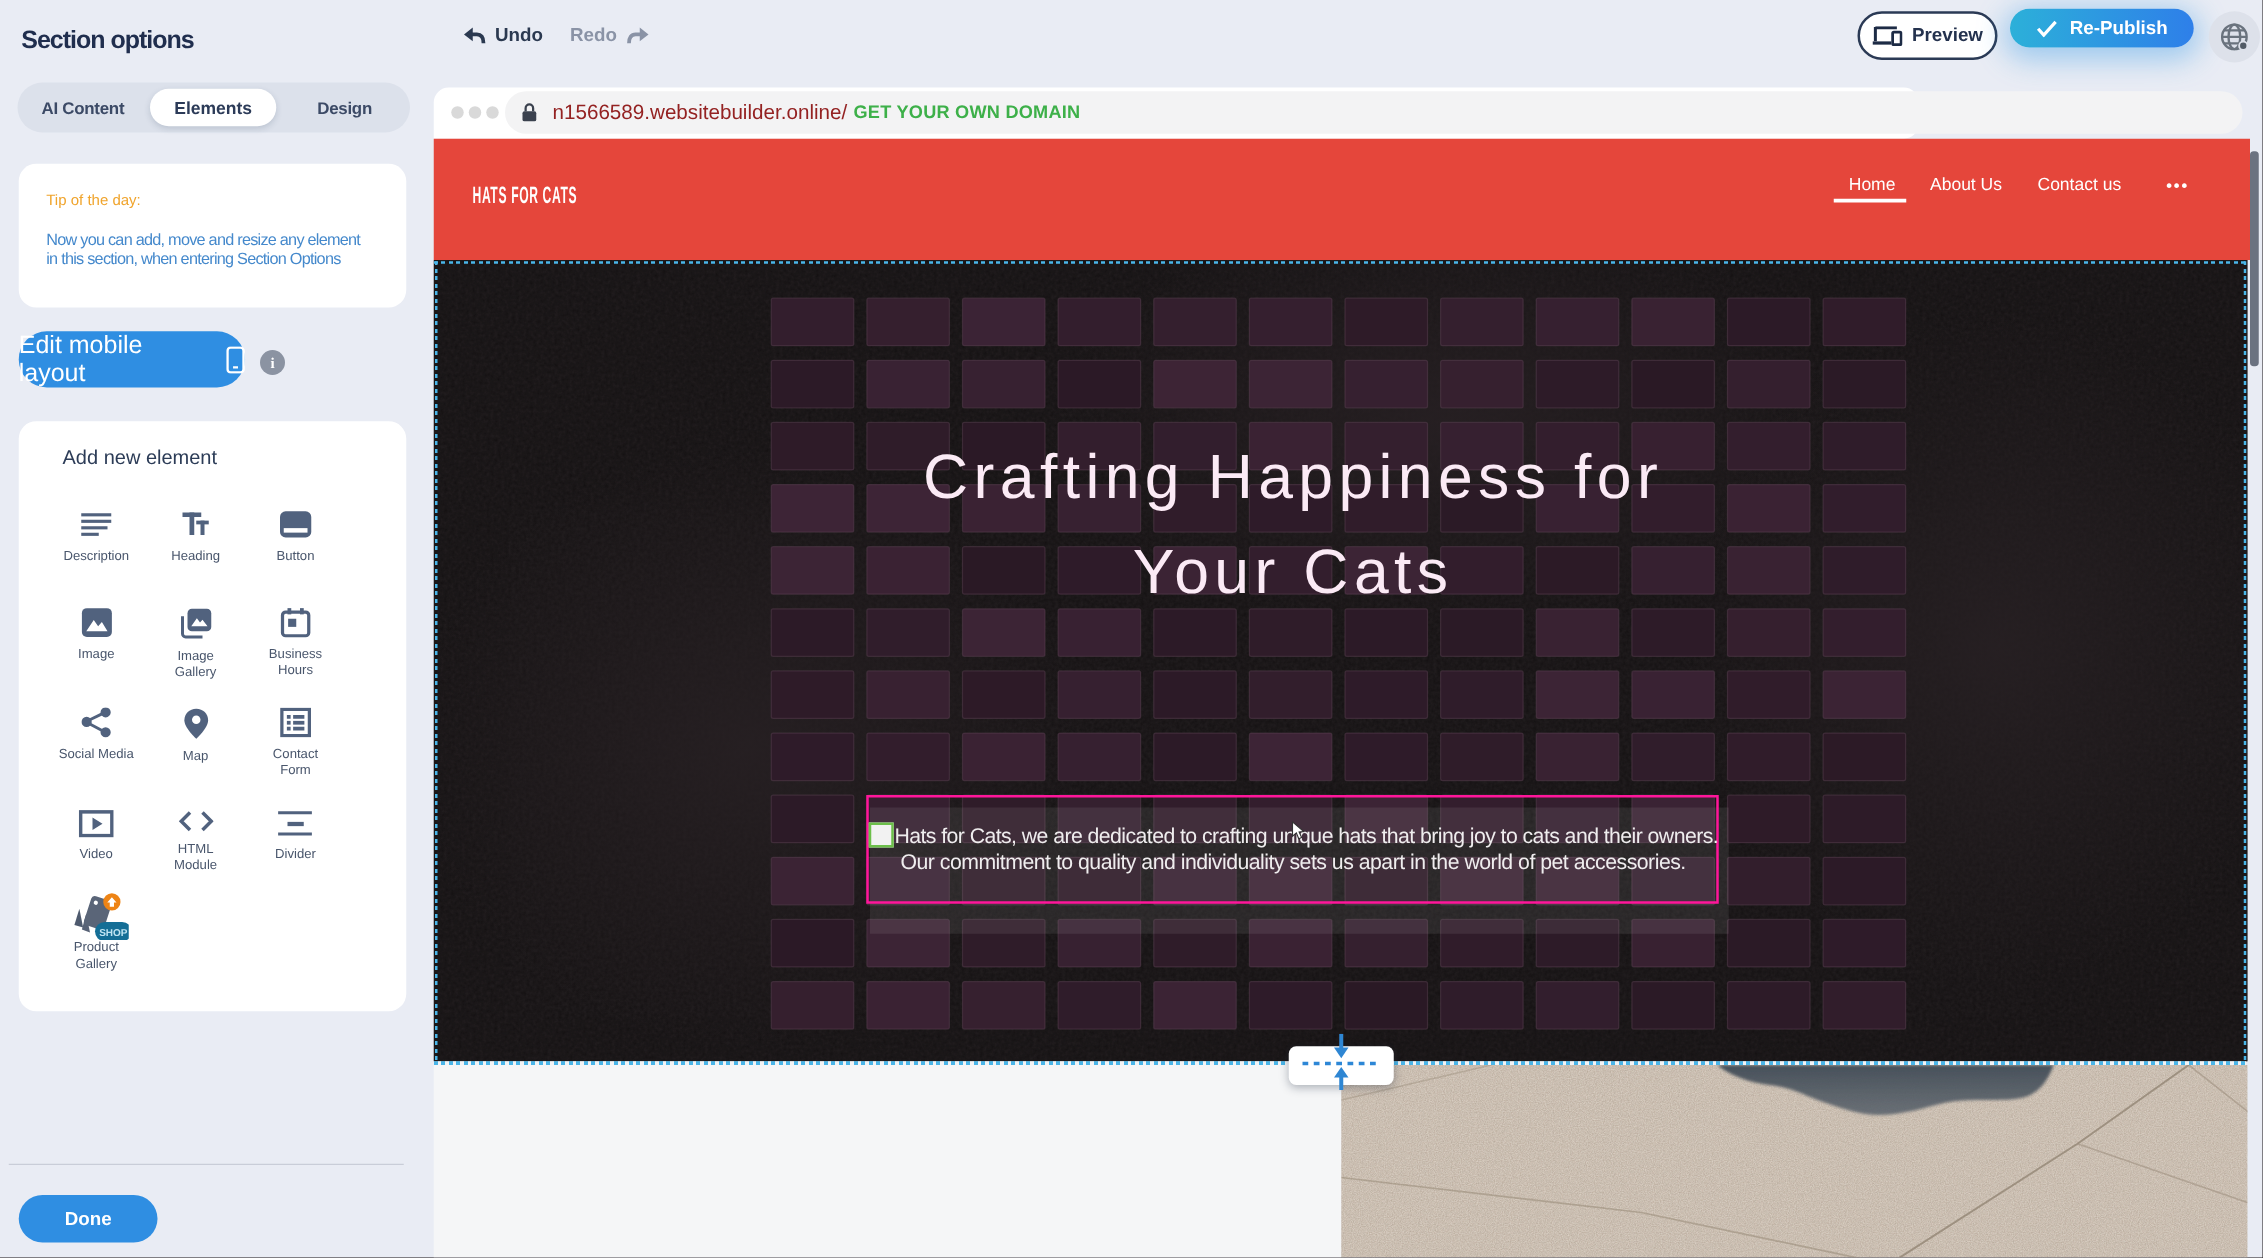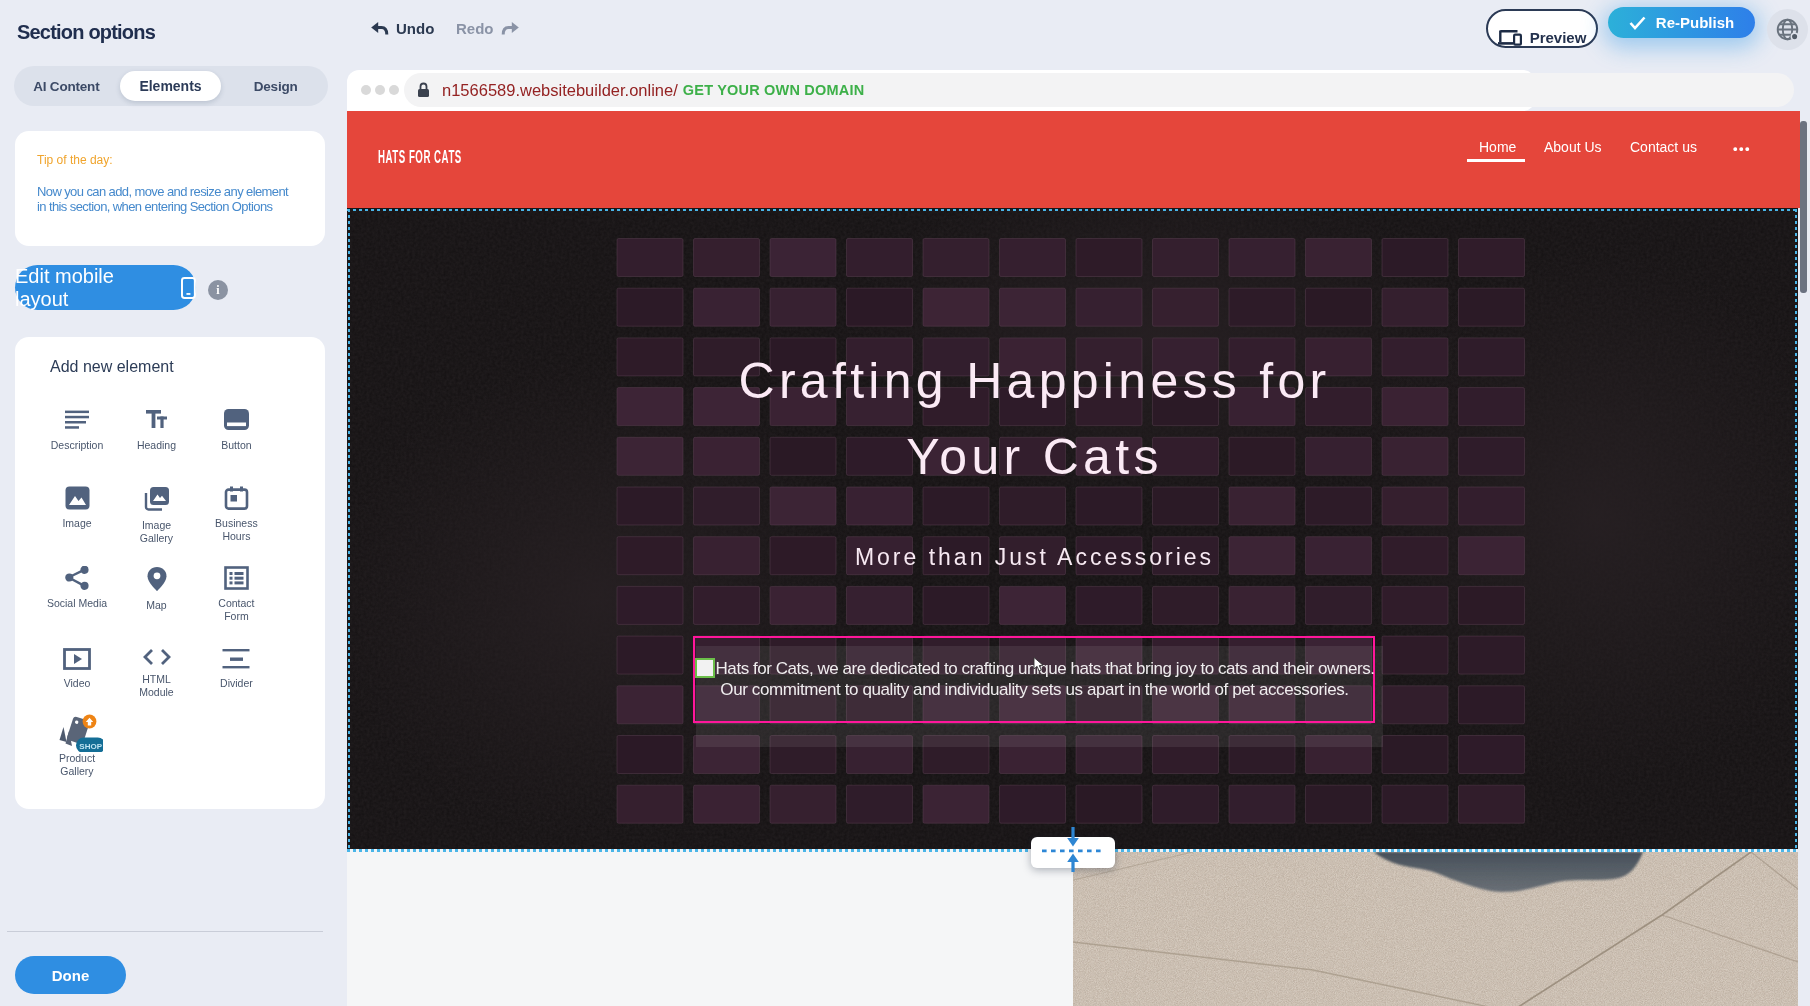--- a/index.html
+++ b/index.html
@@ -4,21 +4,21 @@
 <style>
   * { margin:0; padding:0; box-sizing:border-box; }
   html,body { width:1810px; height:1006px; overflow:hidden; }
   body { font-family:"Liberation Sans", sans-serif; background:#e9ecf4; position:relative; }
   .abs { position:absolute; }
 
   
   .sec-title { left:17px; top:21px; font-size:20px; font-weight:bold; color:#202e4e; letter-spacing:-0.8px; }
   .undo-grp { left:370px; top:20px; display:flex; align-items:center; gap:7px; color:#2b3950; font-weight:bold; font-size:15px; }
   .redo-grp { left:456px; top:20px; display:flex; align-items:center; gap:7px; color:#8a93a6; font-weight:bold; font-size:15px; }
-  .btn-preview { left:1486px; top:9px; width:112px; height:39px; background:#fff; border:2px solid #2b3a55; border-radius:20px; display:flex; align-items:flex-end; justify-content:center; gap:8px; color:#24324e; font-weight:bold; font-size:15px; }
+  .btn-preview { left:1486px; top:9px; width:112px; height:39px; background:#fff; border:2px solid #2b3a55; border-radius:20px; display:flex; align-items:center; justify-content:center; gap:8px; color:#24324e; font-weight:bold; font-size:15px; }
   .btn-republish { left:1608px; top:7px; width:147px; height:31px; border-radius:22px; background:linear-gradient(90deg,#2cb0d9,#2e7fe9); box-shadow:0 5px 22px 5px rgba(46,150,230,0.4); display:flex; align-items:center; justify-content:center; gap:10px; color:#fff; font-weight:bold; font-size:15px; }
   .btn-globe { left:1767px; top:9px; width:41px; height:41px; border-radius:50%; background:#dde1ea; display:flex; align-items:center; justify-content:center; }
 
   
   .tabs { left:14px; top:66px; width:314px; height:40px; background:#dce1eb; border-radius:20px; display:flex; align-items:center; }
   .tab { flex:1; text-align:center; font-size:13.5px; font-weight:bold; color:#3c4a66; letter-spacing:-0.2px; }
   .tab-pill { position:absolute; left:106px; top:5px; width:101px; height:30px; background:#fff; border-radius:15px; box-shadow:0 2px 5px rgba(40,60,90,0.18); display:flex; align-items:center; justify-content:center; font-size:14px; font-weight:bold; color:#2c3b58; }
   .tip-card { left:15px; top:131px; width:310px; height:115px; background:#fff; border-radius:14px; }
   .tip-title { position:absolute; left:22px; top:22px; color:#f0a42c; font-weight:normal; font-size:12px; }
   .tip-body { position:absolute; left:22px; top:53px; width:262px; color:#4589cc; font-size:13px; line-height:15.2px; letter-spacing:-0.6px; }
@@ -435,21 +435,20 @@
       <rect x="576.0" y="577.2" width="66" height="38" rx="1.5" fill="#3b2334" stroke="#5d4254" stroke-opacity="0.45" stroke-width="1"></rect>
       <rect x="652.5" y="577.2" width="66" height="38" rx="1.5" fill="#2e1b29" stroke="#5d4254" stroke-opacity="0.45" stroke-width="1"></rect>
       <rect x="729.0" y="577.2" width="66" height="38" rx="1.5" fill="#2a1925" stroke="#5d4254" stroke-opacity="0.45" stroke-width="1"></rect>
       <rect x="805.5" y="577.2" width="66" height="38" rx="1.5" fill="#2f1c2a" stroke="#5d4254" stroke-opacity="0.45" stroke-width="1"></rect>
       <rect x="882.0" y="577.2" width="66" height="38" rx="1.5" fill="#321e2d" stroke="#5d4254" stroke-opacity="0.45" stroke-width="1"></rect>
       <rect x="958.5" y="577.2" width="66" height="38" rx="1.5" fill="#2b1a26" stroke="#5d4254" stroke-opacity="0.45" stroke-width="1"></rect>
       <rect x="1035.0" y="577.2" width="66" height="38" rx="1.5" fill="#2d1b28" stroke="#5d4254" stroke-opacity="0.45" stroke-width="1"></rect>
       <rect x="1111.5" y="577.2" width="66" height="38" rx="1.5" fill="#311d2b" stroke="#5d4254" stroke-opacity="0.45" stroke-width="1"></rect>
     </svg>
     <div class="abs h1a" style="top:135px;left:-38px">Crafting Happiness for<br>Your Cats</div>
-    <div class="abs h2a" style="top:336px;left:-38px">More than Just Accessories</div>
   </div>
   <div class="abs textov"></div>
   <div class="abs pinkbox"></div>
 
   <div class="abs ptext"><span class="gh"></span><span class="l1">Hats for Cats, we are dedicated to crafting unique hats that bring joy to cats and their owners.</span><br><span class="l2">Our commitment to quality and individuality sets us apart in the world of pet accessories.</span></div>
   <div class="abs dash-h" style="left:347px;top:209px;width:1450px"></div>
   <div class="abs dash-hw" style="left:347px;top:849px;width:1450px"></div>
   <div class="abs dash-v" style="left:347.5px;top:209px;height:640px"></div>
   <div class="abs dash-v" style="left:1794.8px;top:209px;height:640px"></div>
 

